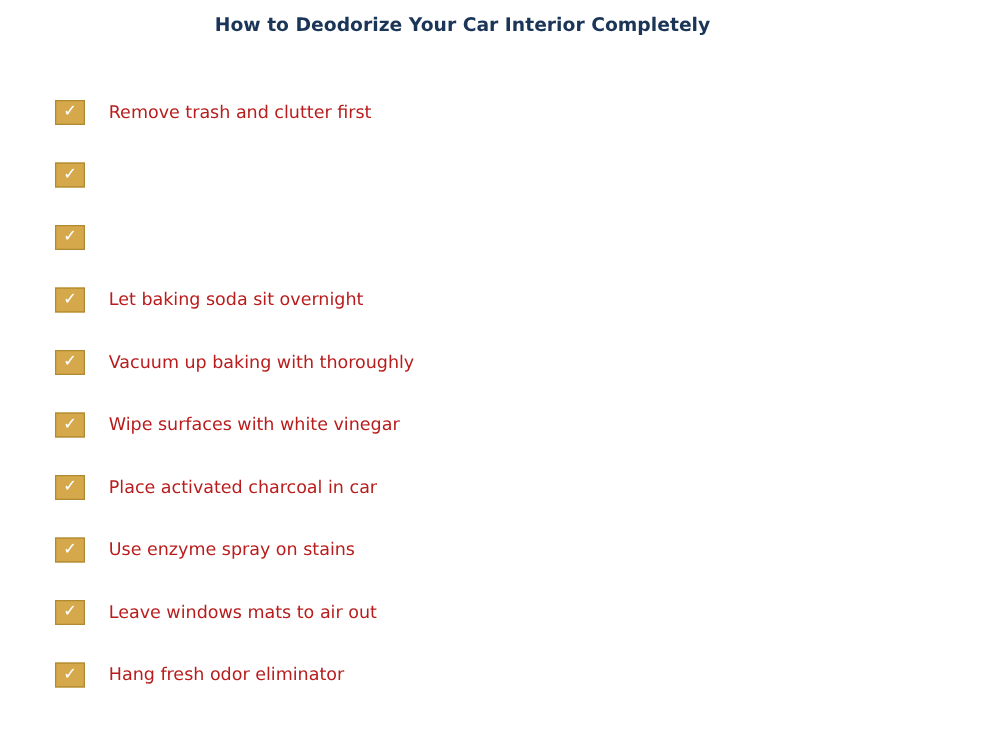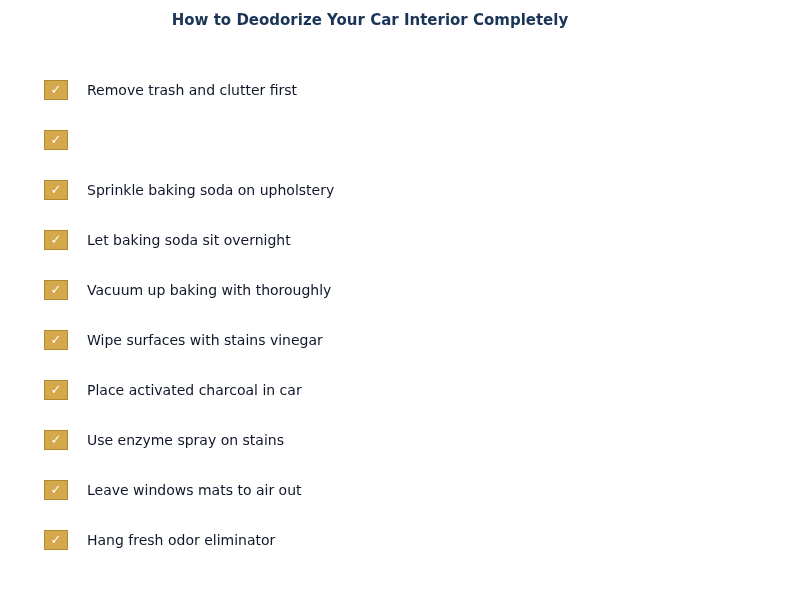--- a/index.html
+++ b/index.html
@@ -12,52 +12,51 @@
       font-size: 15px; font-weight: bold; color: #1a3557; line-height: 20px;
     }
     .list { position: absolute; left: 44px; top: 80px; margin: 0; padding: 0; }
     .item { position: absolute; left: 0; height: 20px; display: block; width: 500px; }
     .box {
       position: absolute; left: 0; top: 0; width: 22px; height: 18px;
       background: #d4a84b; border: 1px solid #b08a30;
       color: #ffffff; font-size: 13px; line-height: 18px; text-align: center;
     }
     .label {
-      position: absolute; left: 43px; top: 1px; font-size: 14px; color: #0f172a; line-height: 18px;
+      position: absolute; left: 43px; top: 1px; font-size: 14px; color: #b91c1c; line-height: 18px;
       white-space: nowrap;
     }
   </style>
 </head>
 <body>
 
 <div class="title">How to Deodorize Your Car Interior Completely</div>
 
 <div class="list">
   <div class="item" style="top:0px">
     <span class="box">✓</span>
     <span class="label">Remove trash and clutter first</span>
   </div>
   <div class="item" style="top:50px">
     <span class="box">✓</span>
   </div>
   <div class="item" style="top:100px">
     <span class="box">✓</span>
-    <span class="label">Sprinkle baking soda on upholstery</span>
   </div>
   <div class="item" style="top:150px">
     <span class="box">✓</span>
     <span class="label">Let baking soda sit overnight</span>
   </div>
   <div class="item" style="top:200px">
     <span class="box">✓</span>
     <span class="label">Vacuum up baking with thoroughly</span>
   </div>
   <div class="item" style="top:250px">
     <span class="box">✓</span>
-    <span class="label">Wipe surfaces with stains vinegar</span>
+    <span class="label">Wipe surfaces with white vinegar</span>
   </div>
   <div class="item" style="top:300px">
     <span class="box">✓</span>
     <span class="label">Place activated charcoal in car</span>
   </div>
   <div class="item" style="top:350px">
     <span class="box">✓</span>
     <span class="label">Use enzyme spray on stains</span>
   </div>
   <div class="item" style="top:400px">

